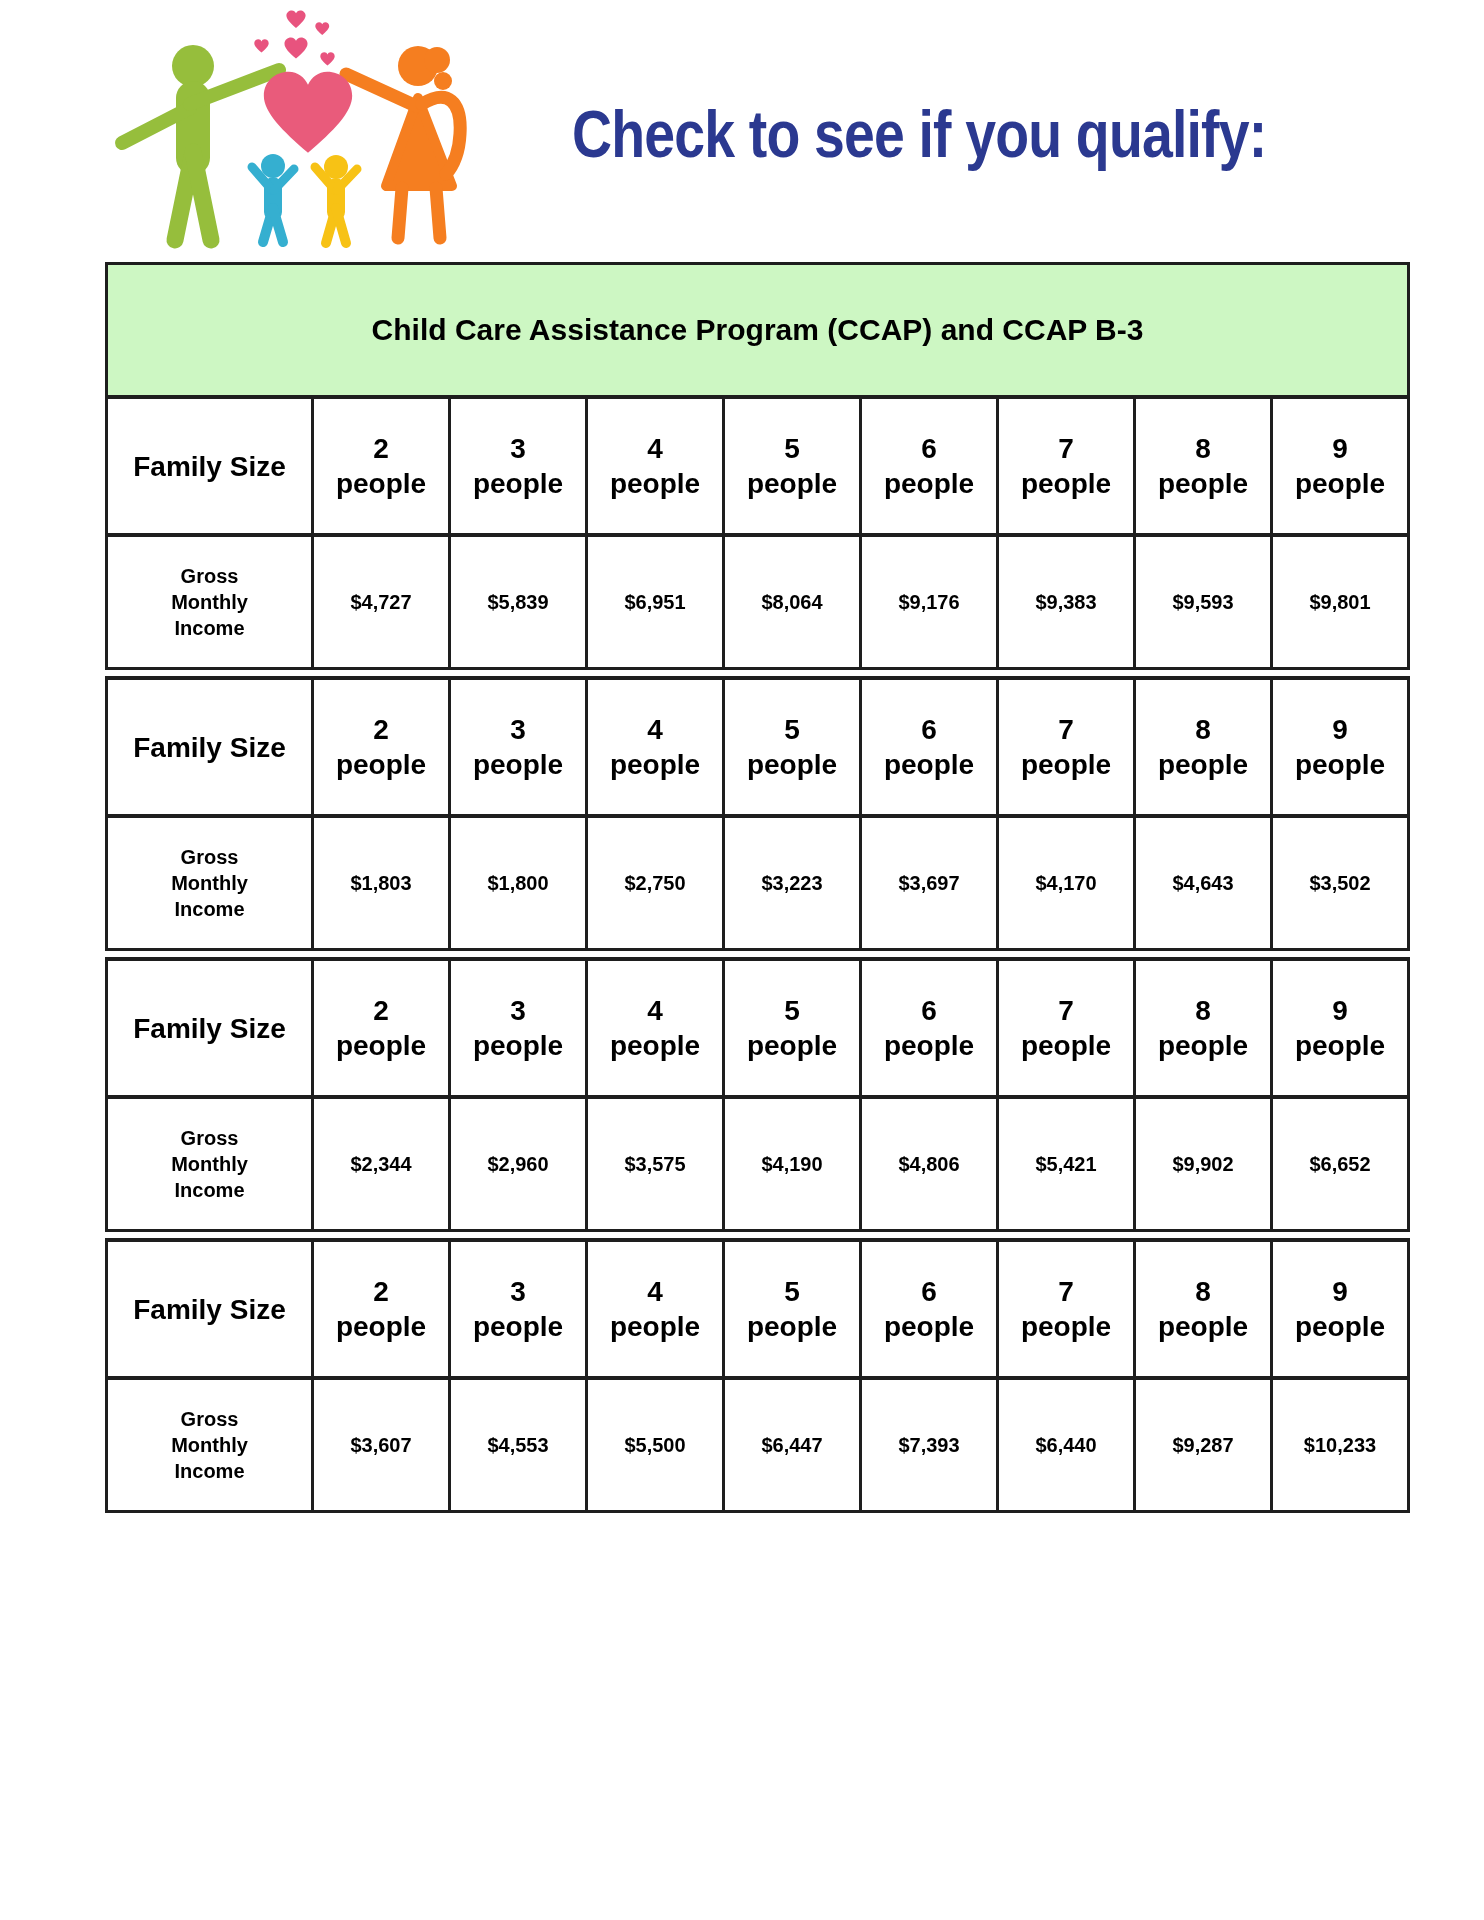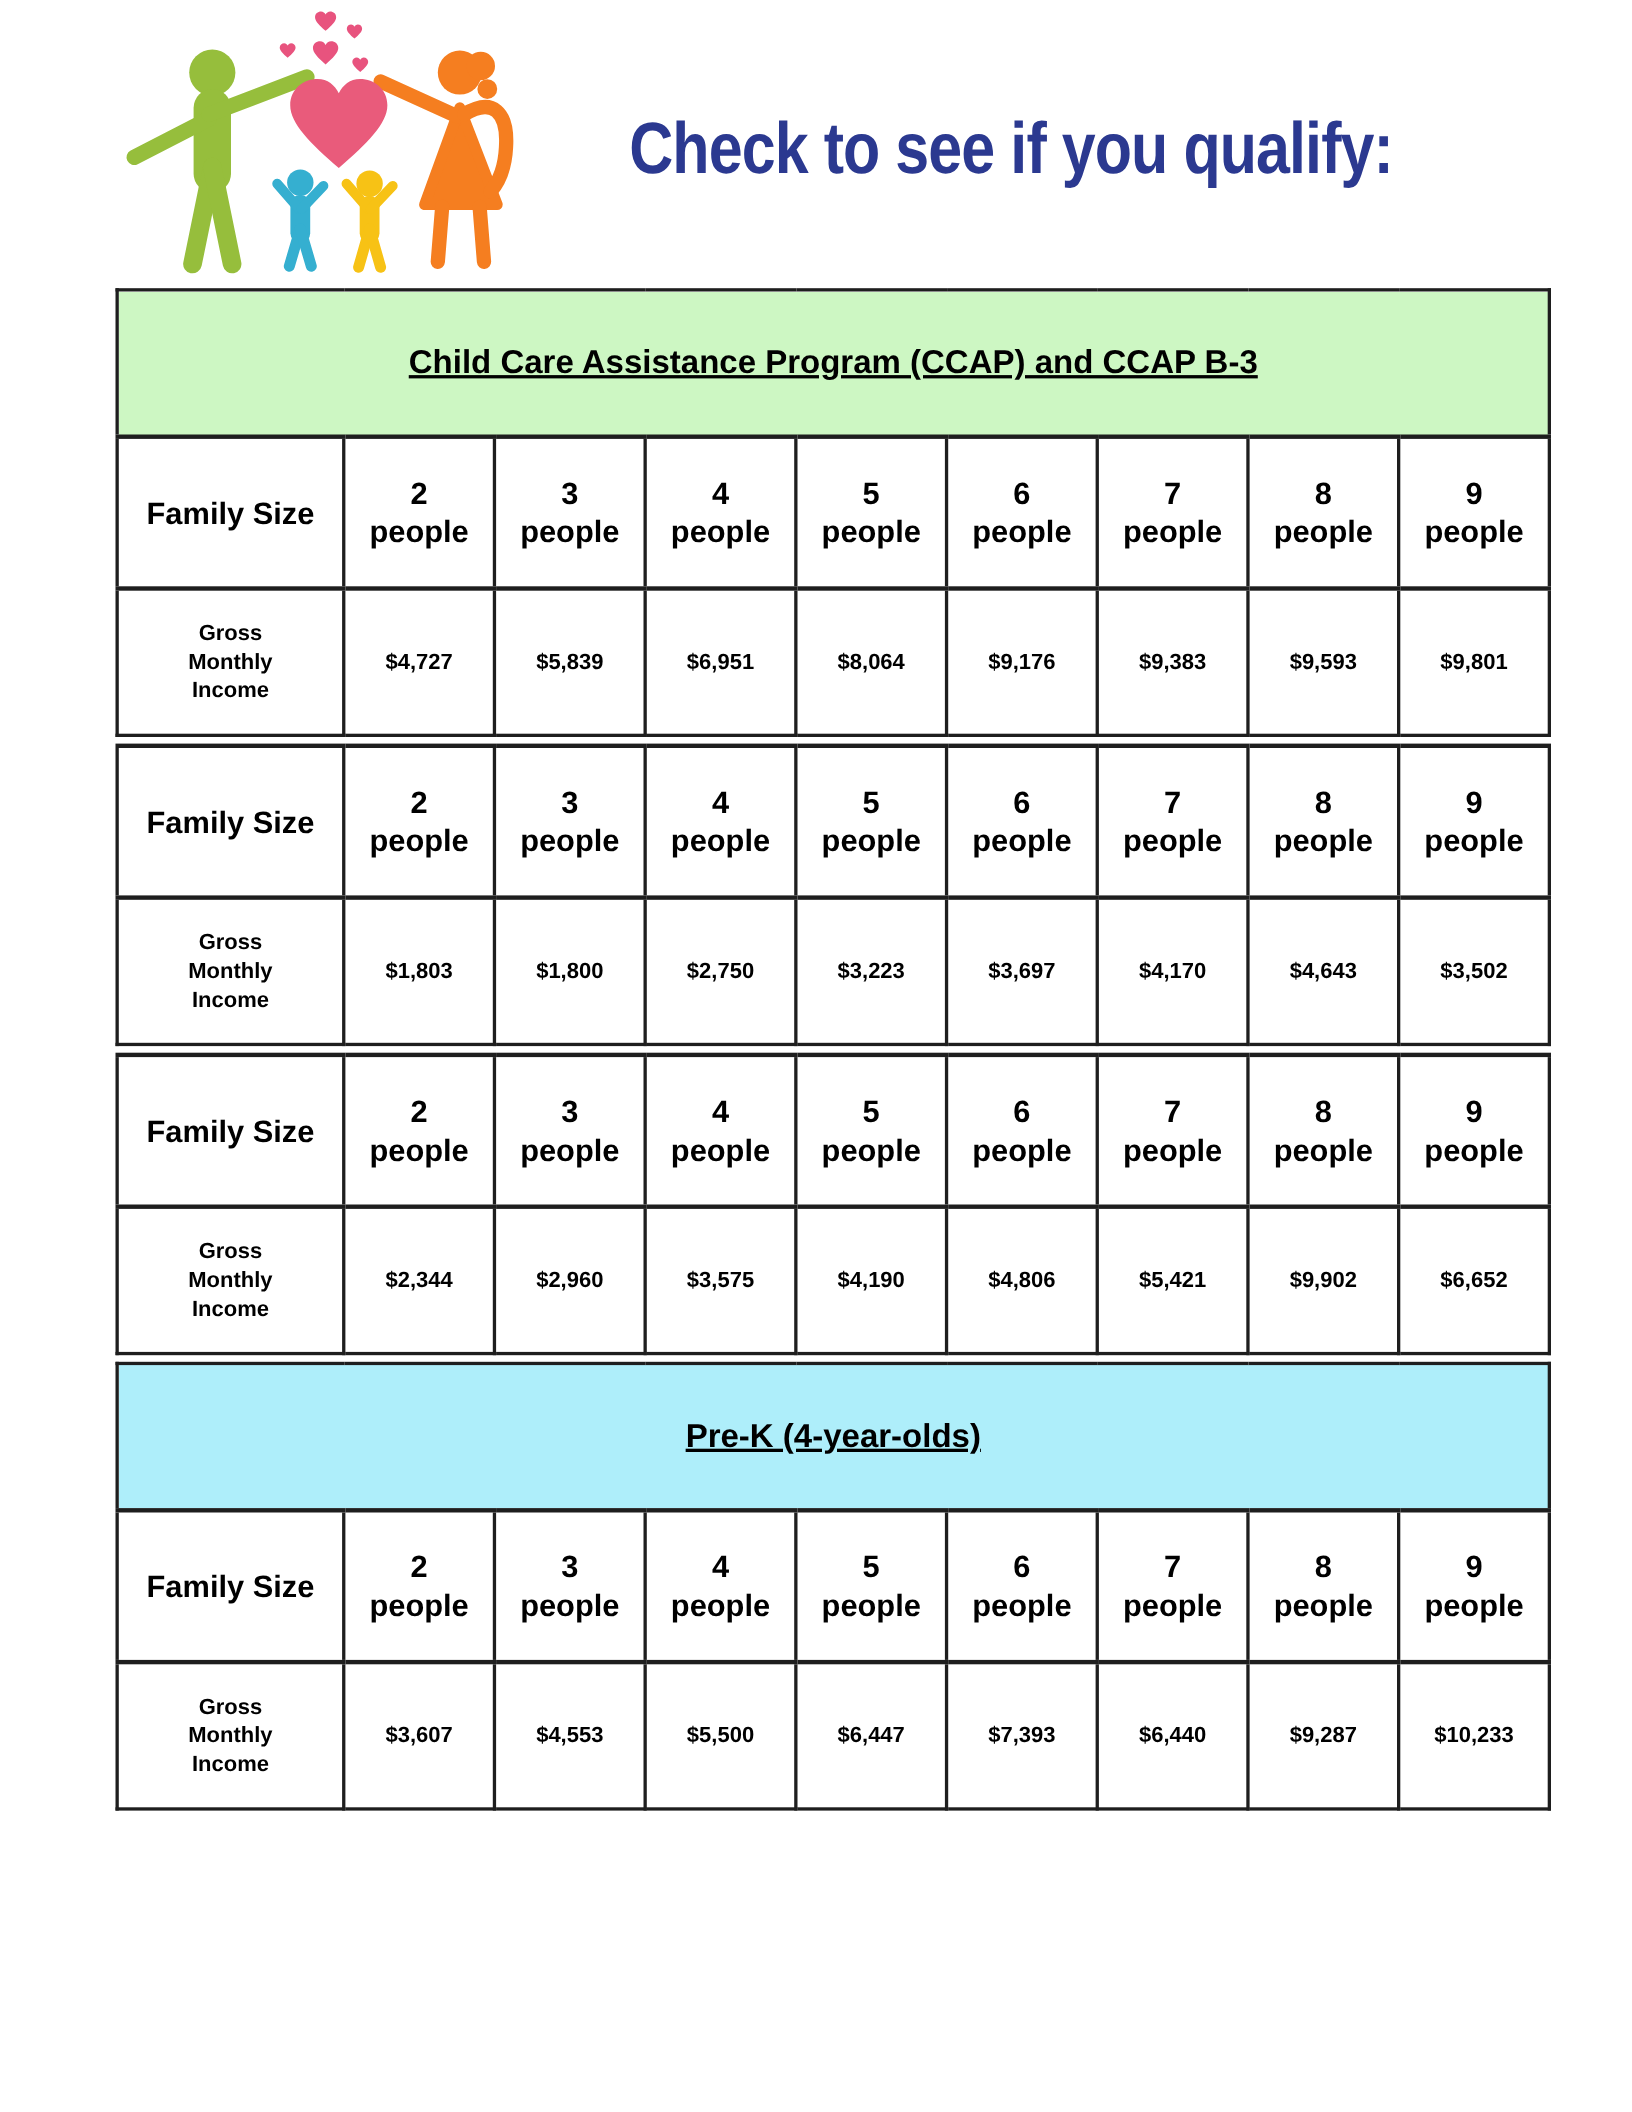--- a/index.html
+++ b/index.html
@@ -19,21 +19,21 @@
   #tables { position:absolute; left:105px; top:262px; width:1303px; }
   table.section {
     border-collapse:collapse; table-layout:fixed;
     width:1302px; margin:0 0 6px 0;
   }
   .section td {
     border:3px solid #1e1e1e; background:#ffffff; color:#000;
     text-align:center; vertical-align:middle;
     font-weight:bold; overflow:hidden;
   }
-  td.band { height:128px; font-size:30px;text-decoration:underline; }
+  td.band { height:128px; font-size:30px; }
   tr.size-row td { height:132px; font-size:28px; line-height:1.25; border-top-width:4px; }
   tr.income-row td { height:128px; font-size:20px; border-top-width:4px; }
   .wrap-label { display:inline-block; max-width:126px; line-height:1.3; }
 </style>
 </head>
 <body>
 
 <svg id="logo" width="372" height="250" viewBox="0 0 372 250" aria-hidden="true">
 
   <g stroke="#96BE3C" fill="#96BE3C" stroke-linecap="round" stroke-linejoin="round">
@@ -221,23 +221,20 @@
         <col style="width: 137px;">
         <col style="width: 137px;">
         <col style="width: 137px;">
         <col style="width: 137px;">
         <col style="width: 137px;">
         <col style="width: 137px;">
         <col style="width: 137px;">
         <col style="width: 137px;">
       </colgroup>
       <tbody>
-        <tr class="band-row">
-          <td class="band" colspan="9" style="background: rgb(174, 238, 250);">Pre-K (4-year-olds)</td>
-        </tr>
         <tr class="size-row">
           <td class="label-cell">Family Size</td>
           <td><span>2</span><br><span>people</span></td>
           <td><span>3</span><br><span>people</span></td>
           <td><span>4</span><br><span>people</span></td>
           <td><span>5</span><br><span>people</span></td>
           <td><span>6</span><br><span>people</span></td>
           <td><span>7</span><br><span>people</span></td>
           <td><span>8</span><br><span>people</span></td>
           <td><span>9</span><br><span>people</span></td>

